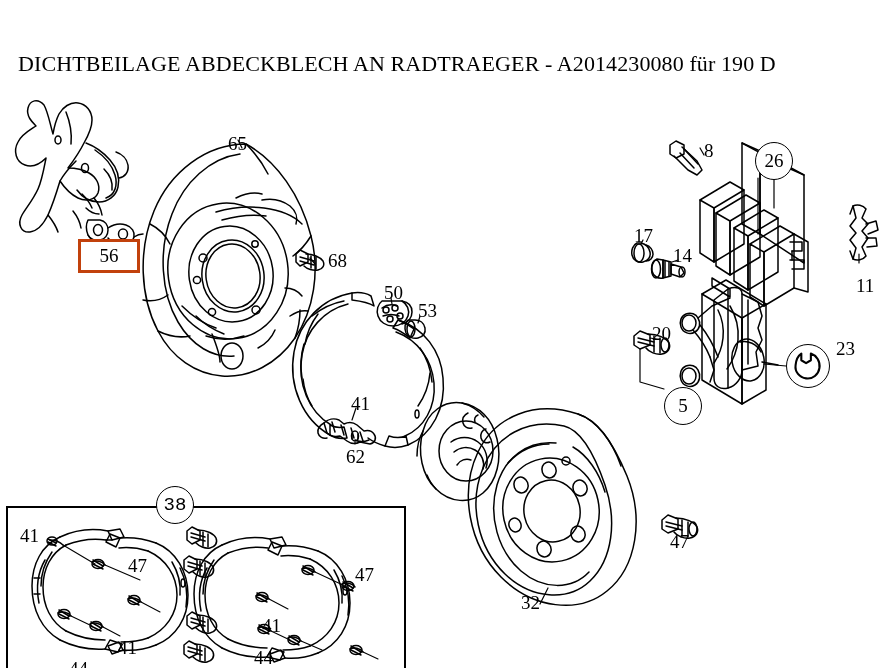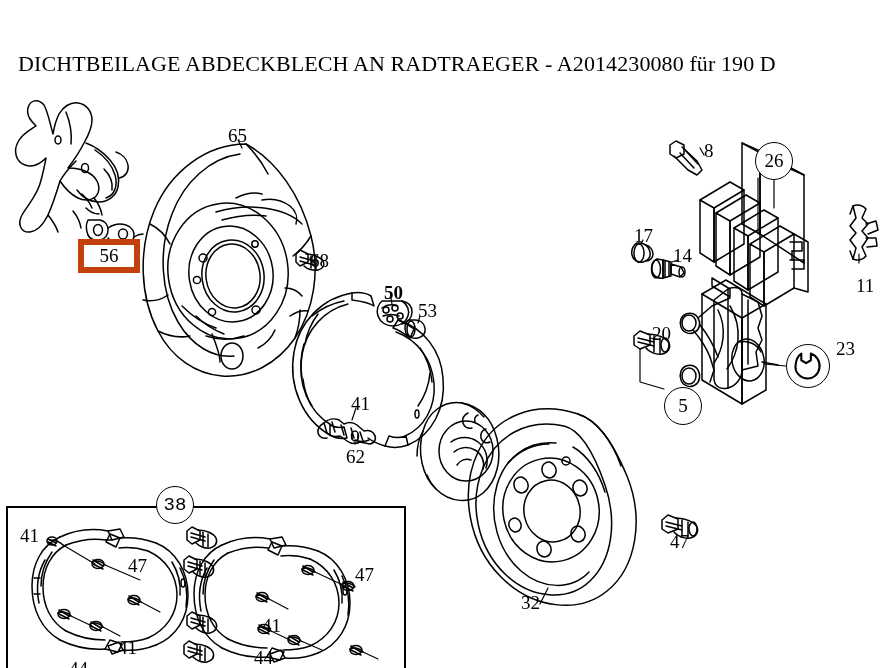--- a/index.html
+++ b/index.html
@@ -83,21 +83,21 @@
     background: #ffffff;
     z-index: 22;
     box-sizing: border-box;
   }
   #highlight-56 {
     position: absolute;
     left: 78px;
     top: 191px;
     width: 62px;
     height: 34px;
-    border: 6px solid #c2410c;
+    border: 3px solid #c2410c;
     background: #ffffff;
     box-sizing: border-box;
     display: flex;
     align-items: center;
     justify-content: center;
     font-family: "Liberation Serif", "DejaVu Serif", serif;
     font-size: 19px;
     color: #000;
     z-index: 40;
   }
@@ -559,23 +559,23 @@
                    C202,615 196,612 193,609"></path>
           <path d="M200,598 L200,612 M205,600 L205,613"></path>
         </g>
       </g>
 
     </g>
   </svg>
 
   <div id="inset-box"></div>
 
-  <div class="label" style="left:228px;top:78px;">65</div>
-  <div class="label" style="left:310px;top:203px;">68</div>
-  <div class="label" style="left:384px;top:235px;font-weight:bold;">50</div>
+  <div class="label" style="left:228px;top:86px;">65</div>
+  <div class="label" style="left:328px;top:203px;">68</div>
+  <div class="label" style="left:384px;top:235px;">50</div>
   <div class="label" style="left:418px;top:253px;">53</div>
   <div class="label" style="left:351px;top:346px;">41</div>
   <div class="label" style="left:346px;top:399px;">62</div>
   <div class="label" style="left:521px;top:545px;">32</div>
   <div class="label" style="left:670px;top:484px;">47</div>
   <div class="label" style="left:704px;top:93px;">8</div>
   <div class="label" style="left:634px;top:178px;">17</div>
   <div class="label" style="left:673px;top:198px;">14</div>
   <div class="label" style="left:856px;top:228px;">11</div>
   <div class="label" style="left:652px;top:276px;">20</div>

